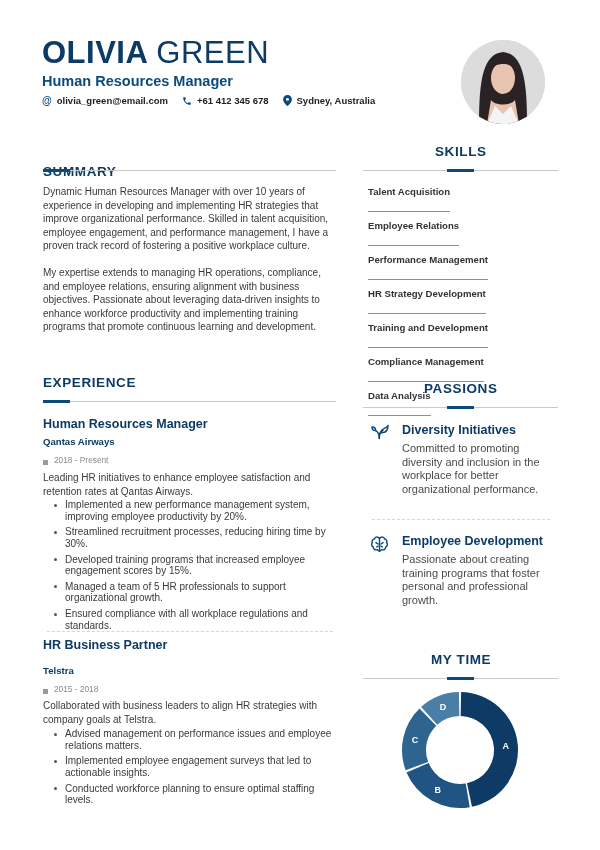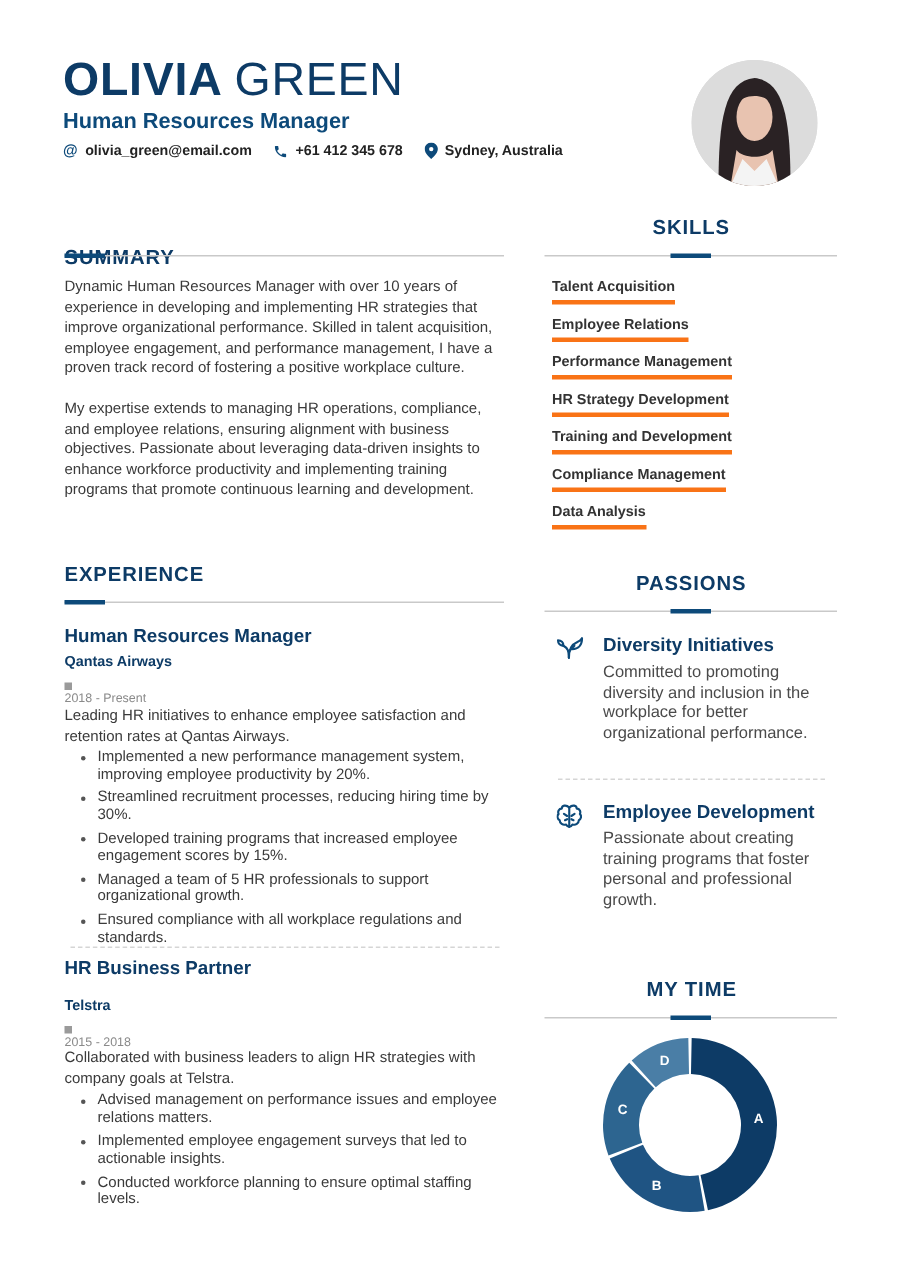--- a/index.html
+++ b/index.html
@@ -20,26 +20,26 @@
 
   
   .sec-title { position: absolute; font-size: 13.5px; font-weight: 700; color: #0d3b66; letter-spacing: 0.6px; }
   .sec-rule { position: absolute; height: 1px; background: #c9c9c9; }
   .sec-accent { position: absolute; height: 3px; background: #0d4a7a; }
 
   .para { position: absolute; font-size: 10px; line-height: 13.5px; color: #3a3a3a; }
 
   
   .skills { position: absolute; left: 368px; top: 186px; }
-  .skill { display: table; font-size: 9.6px; font-weight: 600; color: #333; padding-bottom: 3px; border-bottom: 3px solid #f97316; margin-bottom: 8px; line-height: 11px; }
+  .skill { display: table; font-size: 9.6px; font-weight: 600; color: #333; padding-bottom: 14px; border-bottom: 1px solid #f97316; margin-bottom: 8px; line-height: 11px; }
 
   
   .job-title { position: absolute; font-size: 12.5px; font-weight: 600; color: #0d3b66; }
   .company { position: absolute; font-size: 9.6px; font-weight: 700; color: #0d3b66; }
-  .dates { position: absolute; font-size: 8.3px; color: #8a8a8a; display: flex; align-items: flex-start; flex-direction: column; }
+  .dates { position: absolute; font-size: 8.3px; color: #8a8a8a; display: flex; align-items: flex-end; }
   .dates .cal { width: 5px; height: 5px; background: #9a9a9a; margin-right: 6px; display: inline-block; }
   .bullets { position: absolute; list-style: none; font-size: 10px; line-height: 11.5px; color: #3a3a3a; }
   .bullets li { position: relative; padding-left: 22px; margin-bottom: 4.3px; }
   .bullets li::before { content: ""; position: absolute; left: 11px; top: 4.5px; width: 3px; height: 3px; background: #555; border-radius: 50%; }
   .dashed { position: absolute; height: 0; border-top: 1px dashed #d5d5d5; }
 
   
   .passion-ico { position: absolute; width: 20px; height: 20px; color: #0d4a7a; }
   .passion-title { position: absolute; font-size: 12.5px; font-weight: 600; color: #0d3b66; }
   .passion-desc { position: absolute; font-size: 11px; line-height: 13.5px; color: #4a4a4a; width: 150px; }

